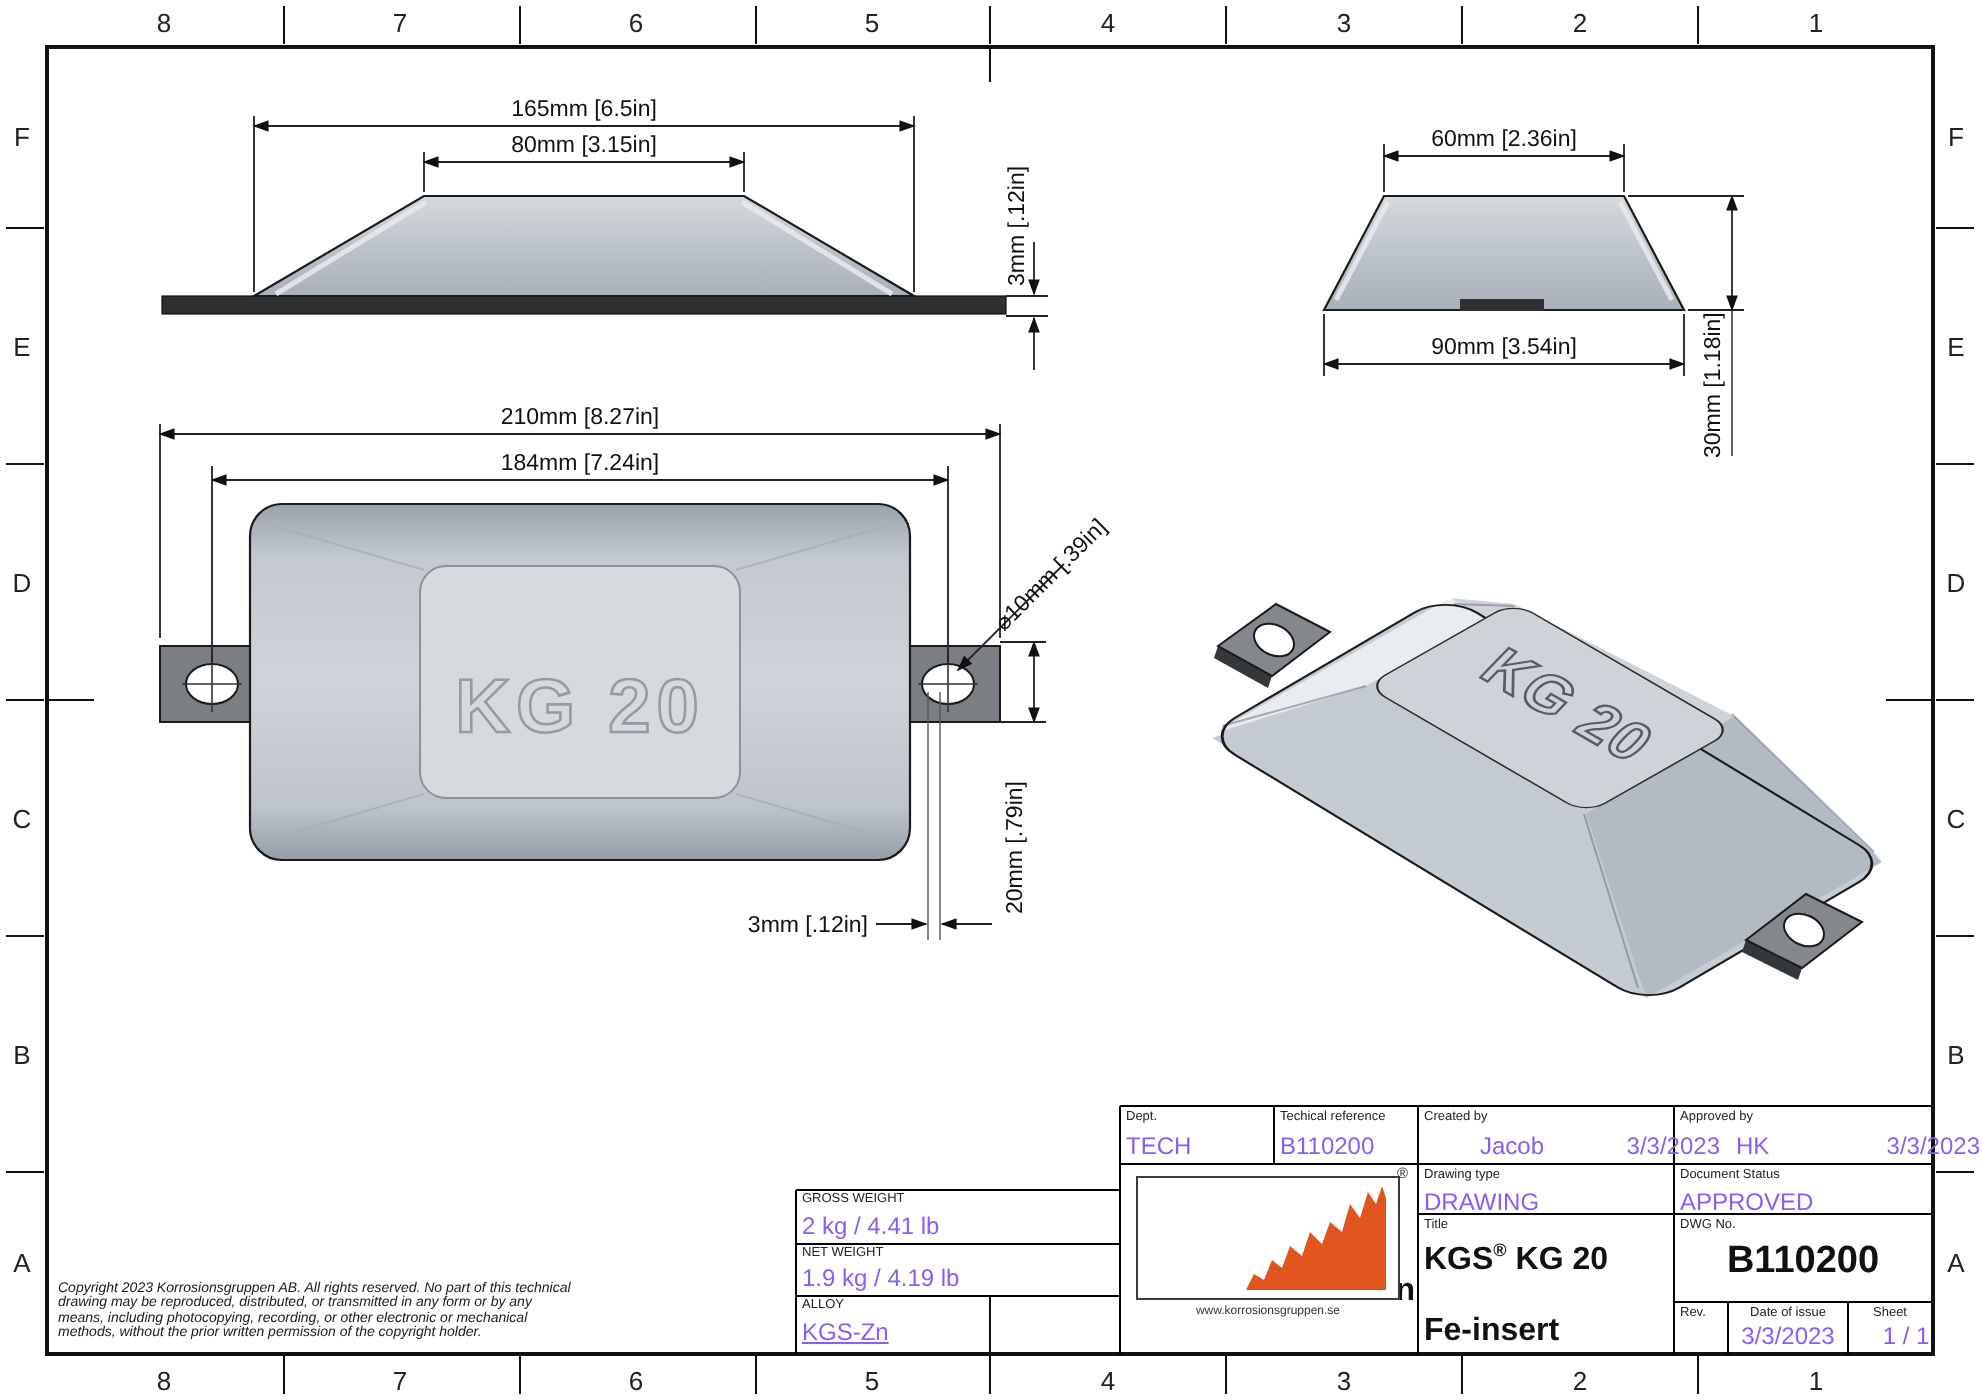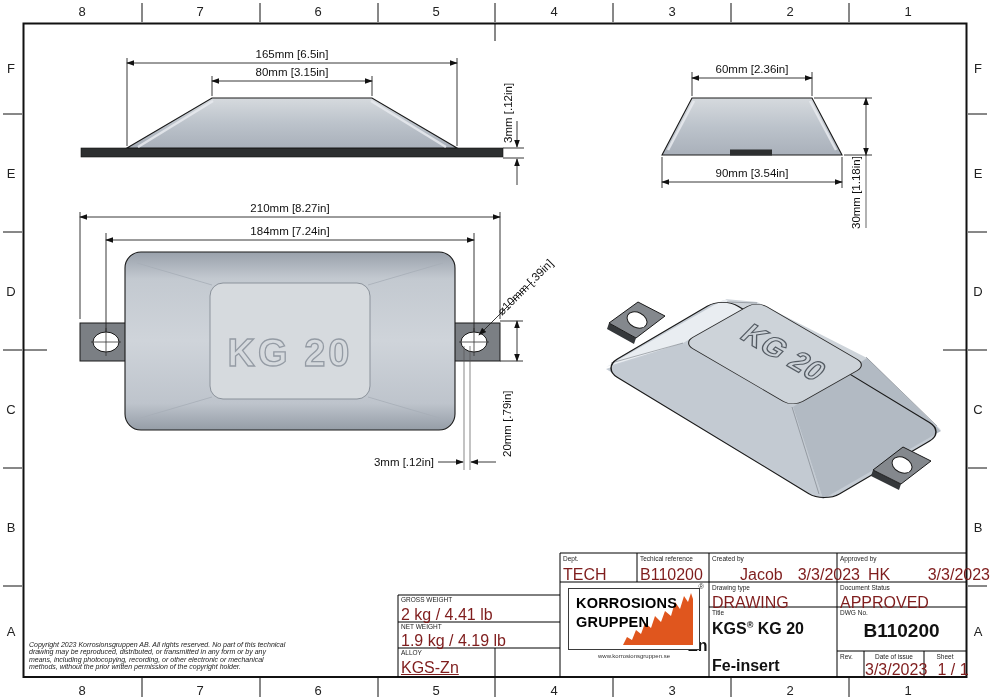--- a/index.html
+++ b/index.html
@@ -5,21 +5,21 @@
   html,body{margin:0;padding:0;background:#fff;}
   .sheet{position:relative;width:991px;height:700px;background:#fff;overflow:hidden;
          font-family:"Liberation Sans",sans-serif;color:#111;}
   svg text{font-family:"Liberation Sans",sans-serif;}
   .gridlbl{font-size:13px;fill:#222;}
   .dim{font-size:11.5px;fill:#111;}
   .engrave-plan{font-size:38px;font-weight:bold;letter-spacing:3px;fill:none;stroke:#949ba4;stroke-width:1.3px;}
   .engrave-iso{font-size:29px;font-weight:bold;letter-spacing:1px;fill:none;stroke:#555c64;stroke-width:1.2px;}
   .tb-abs{position:absolute;}
   .tb-label{font-size:6.5px;color:#222;white-space:nowrap;}
-  .tb-value{font-size:16px;color:#7f1d1d;white-space:nowrap;}
+  .tb-value{font-size:12px;color:#8b5cf6;white-space:nowrap;}
   .tb-flex{display:flex;justify-content:space-between;margin-left:28px;}
   .tb-title-line{font-size:16px;font-weight:bold;line-height:19.5px;white-space:nowrap;}
   .tb-title-line sup{font-size:9px;}
   .dwg-no{font-size:19px;font-weight:bold;text-align:center;}
   .copyright{font-size:7px;font-style:italic;line-height:1.05;color:#1a1a1a;}
   .logo-box{position:absolute;left:568px;top:588px;width:132px;height:62px;
             border:1.5px solid #3b3b3b;background:#fff;box-sizing:border-box;}
   .logo-text{position:absolute;left:7px;top:5px;font-size:14.5px;font-weight:bold;
              line-height:19px;letter-spacing:.2px;color:#000;}
   .logo-reg{position:absolute;top:-7px;right:-5px;font-size:7.5px;color:#333;}
@@ -245,24 +245,20 @@
   <div class="tb-abs tb-label" style="left:401px;top:623px;">NET WEIGHT</div>
   <div class="tb-abs tb-value" style="left:401px;top:632px;">1.9 kg / 4.19 lb</div>
 
   <div class="tb-abs tb-label" style="left:401px;top:649px;">ALLOY</div>
   <div class="tb-abs tb-value" style="left:401px;top:659px;text-decoration:underline;">KGS-Zn</div>
 
   <div class="logo-box">
     <svg width="129" height="59" viewBox="0 0 129 59" style="position:absolute;left:0;top:0;">
       <path d="M54,56 L58,48 L63,51 L67,41 L72,45 L76,34 L82,39 L86,27 L92,33 L96,22 L102,27 L106,13 L111,20 L115,7 L119,13 L122,4 L124,10 L124,56 Z" fill="#E0561E"></path>
     </svg>
-    <div class="logo-text">
-      <div>KORROSIONS</div>
-      <div>GRUPPEN</div>
-    </div>
     <span class="logo-reg">®</span>
   </div>
   <div class="logo-site">www.korrosionsgruppen.se</div>
 </div>
 
 
 <div class="tb-abs copyright" style="left:29px;top:641px;width:258px;">Copyright 2023 Korrosionsgruppen AB. All rights reserved. No part of this technical drawing may be reproduced, distributed, or transmitted in any form or by any means, including photocopying, recording, or other electronic or mechanical methods, without the prior written permission of the copyright holder.</div>
 
 </div>
 

